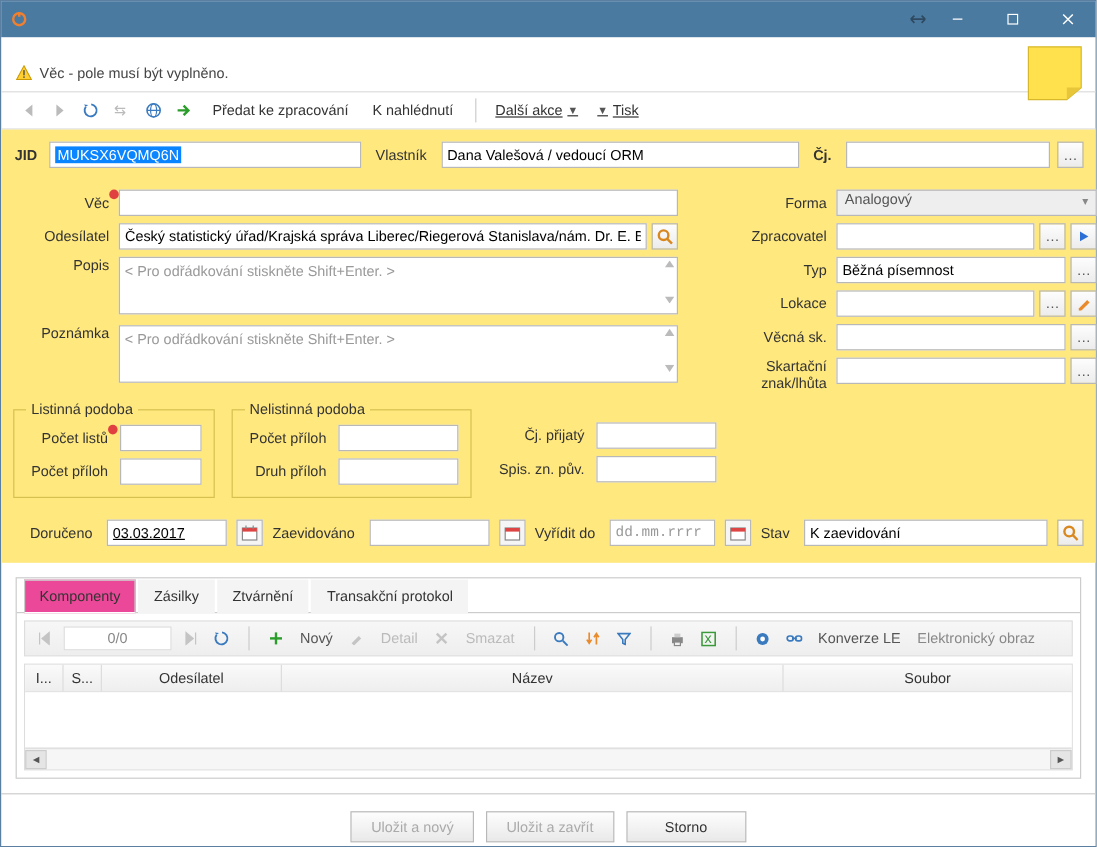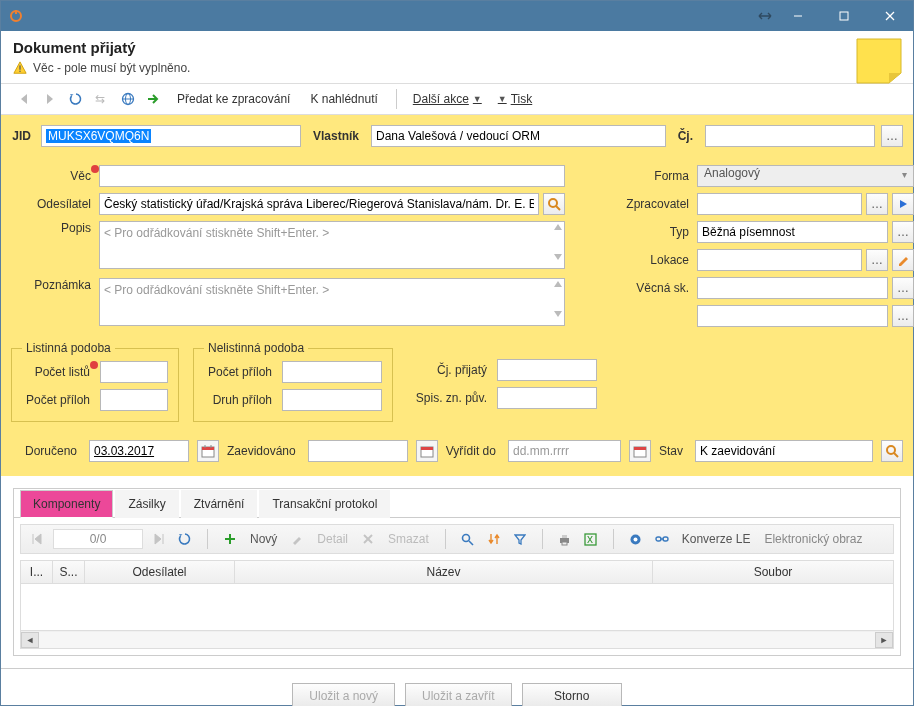--- a/index.html
+++ b/index.html
@@ -6,21 +6,21 @@
   body { margin:0; background:#fff; }
   .window { width:914px; height:706px; border:1px solid #5a7fa0; display:flex; flex-direction:column; background:#fff; }
   .titlebar { height:30px; background:#4b7aa1; display:flex; align-items:center; color:#fff; }
   .titlebar .appicon { width:30px; height:30px; display:flex; align-items:center; justify-content:center; color:#f08030; font-size:14px; }
   .titlebar .spacer { flex:1; }
   .titlebar .sys { display:flex; }
   .titlebar .sysbtn { width:46px; height:30px; display:flex; align-items:center; justify-content:center; color:#fff; }
   .titlebar .drag { width:20px; display:flex; align-items:center; justify-content:center; color:#2f4a60; font-size:14px;}
   .header { padding:8px 12px 4px 12px; position:relative; }
   .header h1 { margin:0; font-size:15px; font-weight:bold; color:#222; }
-  .header .warn { margin-top:5px; color:#444; display:flex; align-items:center; gap:6px; }
+  .header .warn { margin-top:15px; color:#444; display:flex; align-items:center; gap:6px; }
   .header .warn svg { width:14px; height:14px; }
   .note { position:absolute; right:10px; top:6px; width:48px; height:48px; }
   .toolbar { margin-top:4px; padding:4px 12px; display:flex; align-items:center; gap:4px; border-top:1px solid #ddd; border-bottom:1px solid #ddd; }
   .tbtn { width:22px; height:22px; display:flex; align-items:center; justify-content:center; color:#666; border-radius:2px; }
   .tbtn.green { color:#2a9d2a; }
   .tbtn.disabled { color:#bbb; }
   .ttext { padding:0 8px; color:#333; cursor:pointer; }
   .vsep { width:1px; height:20px; background:#ccc; margin:0 6px; }
   .dd { display:flex; align-items:center; gap:4px; padding:0 6px; cursor:pointer; color:#333;text-decoration:underline; }
   .dd .arrow { font-size:9px; color:#555; }
@@ -109,21 +109,20 @@
       <div class="sysbtn close">
           <svg width="10" height="10">
             <line x1="1" y1="1" x2="9" y2="9" stroke="#fff" stroke-width="1.2"></line>
             <line x1="9" y1="1" x2="1" y2="9" stroke="#fff" stroke-width="1.2"></line>
           </svg>
         </div>
     </div>
   </div>
 
   <div class="header">
-    <h1>Dokument přijatý</h1>
     <div class="warn">
       <svg viewBox="0 0 16 16">
           <path d="M8 1 L15 14 H1 Z" fill="#ffcf33" stroke="#cc9a00"></path>
           <rect x="7.3" y="5" width="1.4" height="5" fill="#555"></rect>
           <rect x="7.3" y="11" width="1.4" height="1.5" fill="#555"></rect>
         </svg>
       <span>Věc - pole musí být vyplněno.</span>
     </div>
     <div class="note">
       <svg width="48" height="48" viewBox="0 0 48 48">
@@ -180,21 +179,21 @@
       </div>
   </div>
 
   <div class="formarea">
 
     <div class="row1">
       <span class="lbl" style="width:24px;font-weight:bold">JID</span>
       <div class="tfield" style="width:260px;display:flex;align-items:center">
         <span class="selected">MUKSX6VQMQ6N</span>
       </div>
-      <span class="lbl" style="font-weight:bold;padding:0 6px">Vlastník</span>
+      <span class="lbl" style="font-weight:normal;padding:0 6px">Vlastník</span>
       <input class="tfield" style="flex: 1 1 0%;" value="Dana Valešová / vedoucí ORM">
       <span class="lbl" style="font-weight:bold;padding:0 6px">Čj.</span>
       <input class="tfield" style="width: 170px;">
       <div class="iconbtn">
           <span style="color:#555">…</span>
         </div>
     </div>
 
     <div class="twocol">
       <div class="leftcol">
@@ -295,20 +294,21 @@
               <path d="M2 10 L9 3 L11 5 L4 12 L2 12 Z" fill="#e98a2c"></path>
             </svg>
           </div>
 
         <span class="lbl">Věcná sk.</span>
         <input class="tfield" style="grid-column: 2 / 4;">
         <div class="iconbtn">
             <span style="color:#555">…</span>
           </div>
 
+        <span class="lbl">Skartační znak/lhůta</span>
         <input class="tfield" style="grid-column: 2 / 4;">
         <div class="iconbtn">
             <span style="color:#555">…</span>
           </div>
       </div>
     </div>
 
     <div class="daterow">
       <span class="lbl" style="width:70px">Doručeno</span>
       <input class="tfield" style="width: 100px; text-decoration: underline;" value="03.03.2017">
@@ -322,21 +322,21 @@
         </div>
       <span class="lbl">Zaevidováno</span>
       <input class="tfield" style="width: 100px;">
       <div class="calbtn">
           <svg width="14" height="14">
             <rect x="1" y="3" width="12" height="10" fill="#fff" stroke="#888"></rect>
             <rect x="1" y="3" width="12" height="3" fill="#d44"></rect>
           </svg>
         </div>
       <span class="lbl">Vyřídit do</span>
-      <input class="tfield" style="width: 113px;" placeholder="dd.mm.rrrr">
+      <input class="tfield" style="width: 88px; font-family: Liberation Mono, monospace;" placeholder="dd.mm.rrrr">
       <div class="calbtn">
           <svg width="14" height="14">
             <rect x="1" y="3" width="12" height="10" fill="#fff" stroke="#888"></rect>
             <rect x="1" y="3" width="12" height="3" fill="#d44"></rect>
           </svg>
         </div>
       <span class="lbl">Stav</span>
       <input class="tfield" style="flex: 1 1 0%;" value="K zaevidování">
       <div class="iconbtn">
           <svg width="14" height="14">

